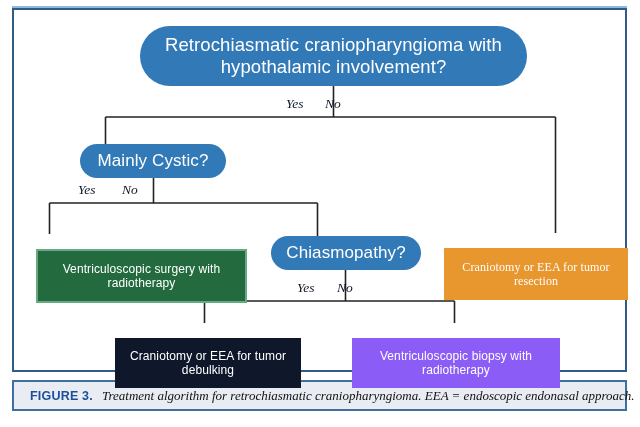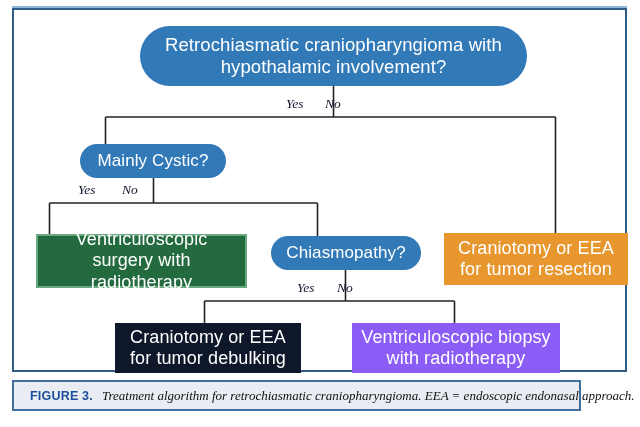--- a/index.html
+++ b/index.html
@@ -73,21 +73,22 @@
     z-index: 3;
   }
 
   .node.decision {
     border-radius: 999px;
     background: #3279b7;
     font-size: 17px;
   }
 
   .node.action {
-    font-size: 18px;
+    font-size: 12px;
+    margin-top: 15px;
   }
 
   .node .label { display: block; padding: 0 6px; }
 
   
   #node-root {
     left: 126px; top: 16px; width: 387px; height: 60px;
     font-size: 18.5px;
   }
   #node-cystic {
@@ -98,20 +99,21 @@
   }
 
   #node-vent-surgery {
     left: 22px; top: 224px; width: 211px; height: 54px;
     background: #236b3f;
     border: 2px solid #6aa97f;
   }
   #node-craniotomy-resection {
     left: 430px; top: 223px; width: 184px; height: 52px;
     background: #e8962e;
+    font-family: Liberation Serif, serif;
   }
   #node-craniotomy-debulking {
     left: 101px; top: 313px; width: 186px; height: 50px;
     background: #0f172a;
   }
   #node-vent-biopsy {
     left: 338px; top: 313px; width: 208px; height: 50px;
     background: #8b5cf6;
   }
 
@@ -130,21 +132,21 @@
   #lbl-yes-2 { left: 64px;  top: 172px; }
   #lbl-no-2  { left: 108px; top: 172px; }
   #lbl-yes-3 { left: 283px; top: 270px; }
   #lbl-no-3  { left: 323px; top: 270px; }
 
   
   #caption-bar {
     position: absolute;
     left: 0;
     top: 372px;
-    width: 569px;
+    width: 615px;
     height: 31px;
     box-sizing: border-box;
     border: 2px solid #3f6fa0;
     background: #e9ecf2;
     display: flex;
     align-items: center;
     padding-left: 16px;
   }
   #caption-figure-number {
     font-family: "Liberation Sans", sans-serif;

